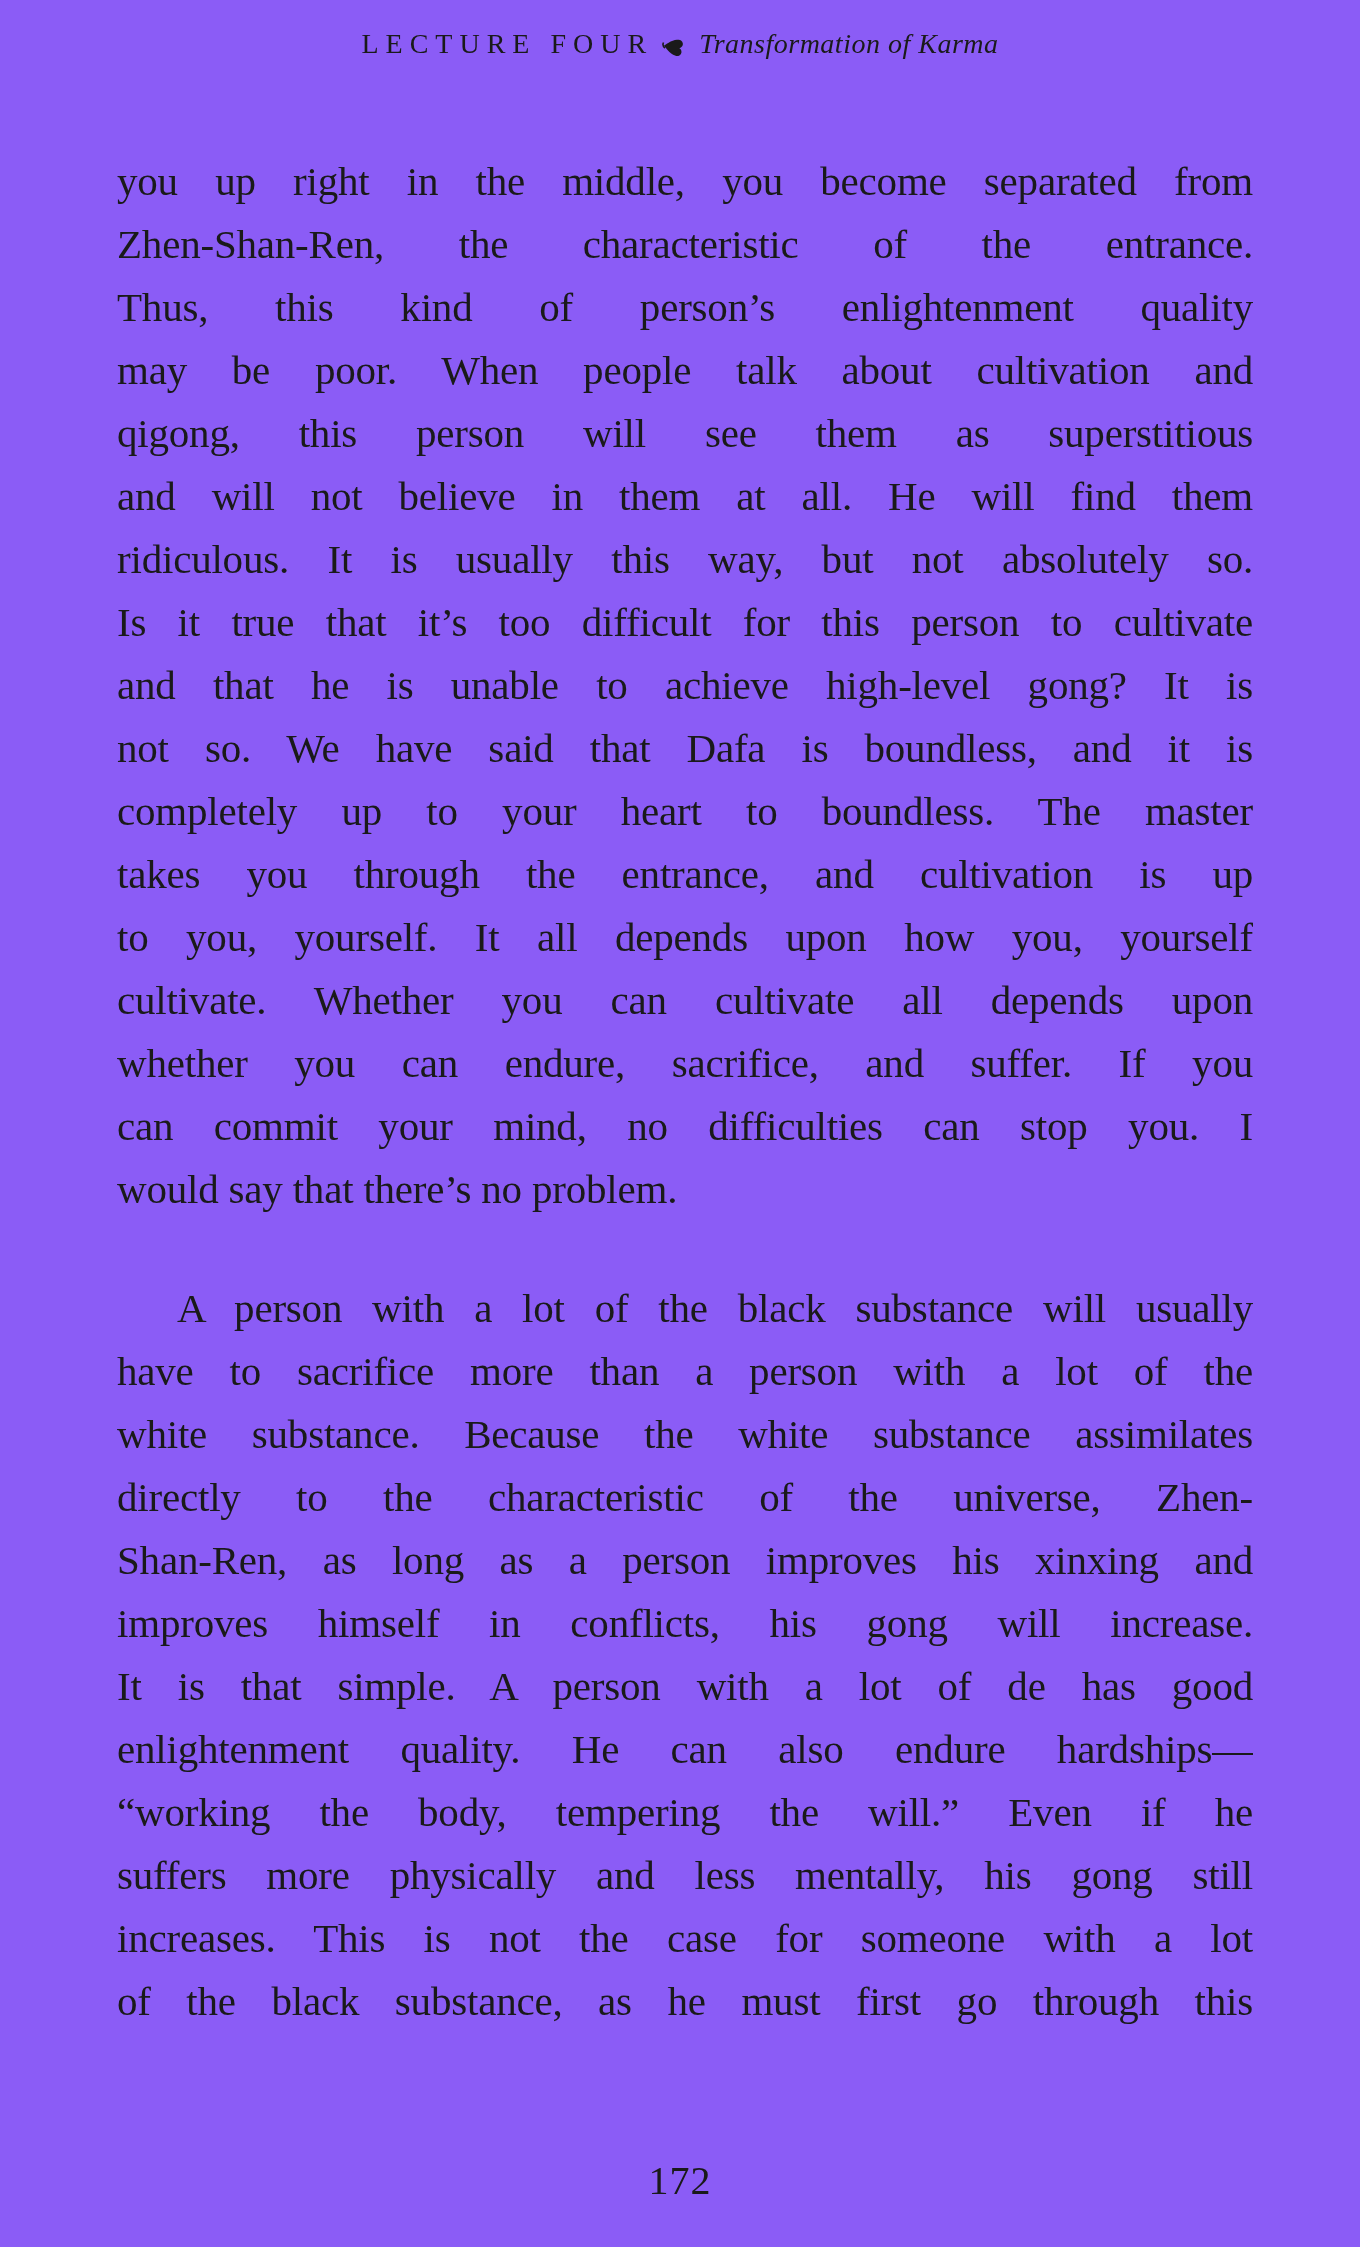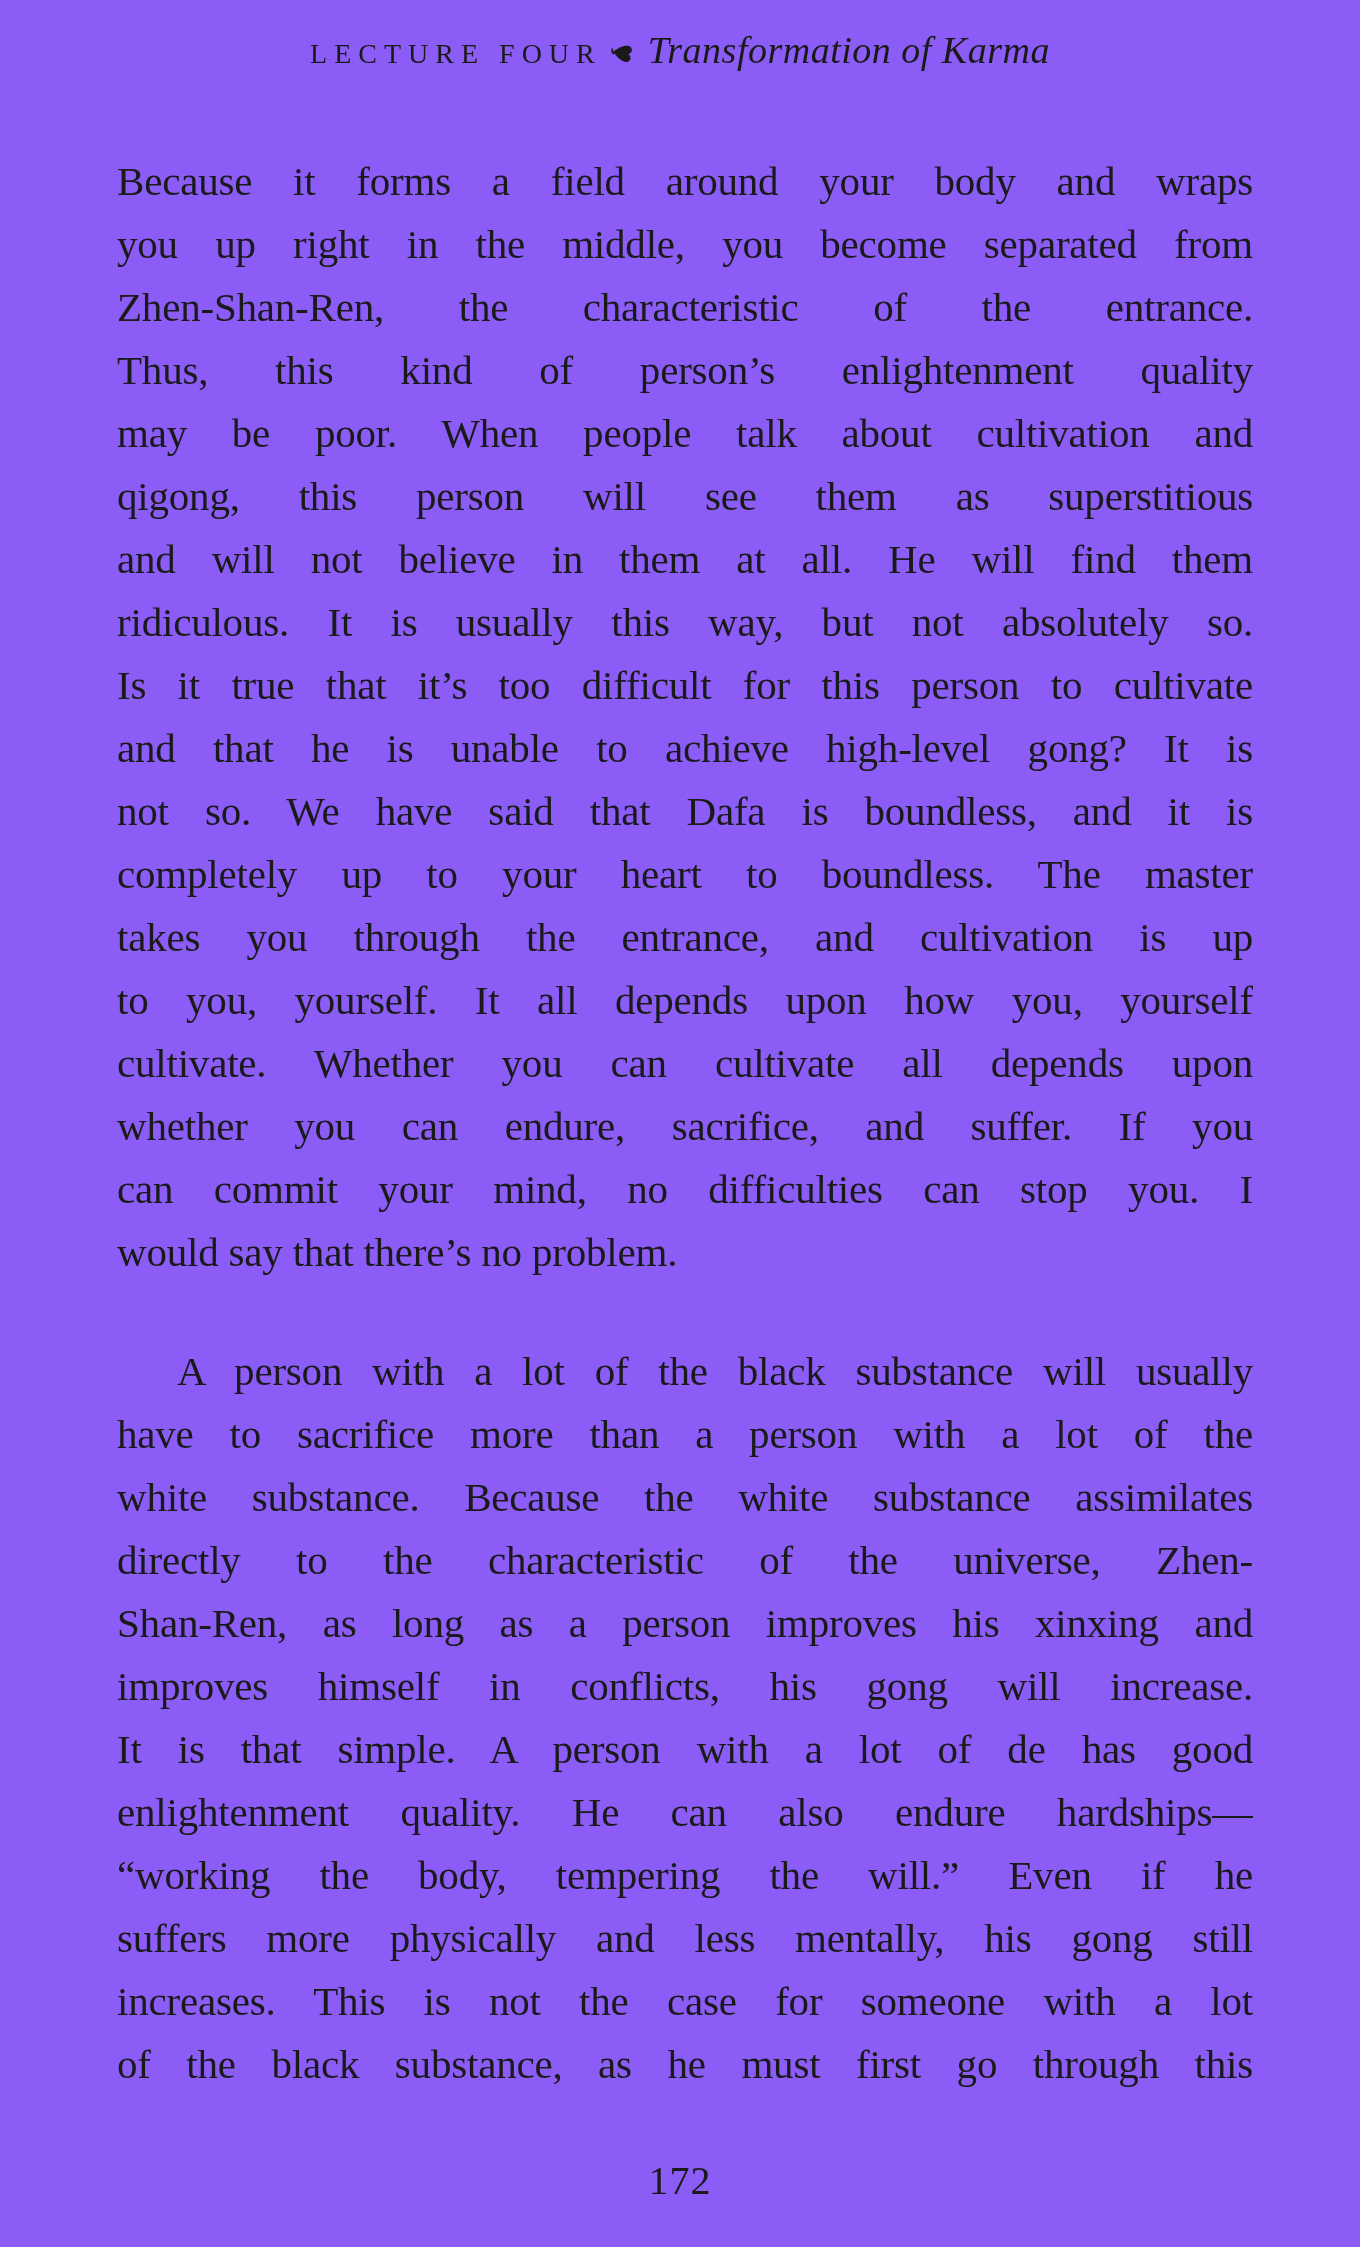--- a/index.html
+++ b/index.html
@@ -34,21 +34,21 @@
     color: #1a1a1a;
   }
   .ornament {
     margin: 0 14px 0 8px;
     align-self: center;
     transform: translateY(3px);
   }
   .ornament svg { display: block; }
   .chapter-title {
     font-style: italic;
-    font-size: 38px;
+    font-size: 28px;
     letter-spacing: 0.5px;
     color: #1a1a1a;
   }
 
   
   .body-text {
     position: absolute;
     top: 150px;
     left: 117px;
     width: 1136px;
@@ -95,21 +95,20 @@
       <svg width="24" height="24" viewBox="0 0 24 24" aria-hidden="true">
         <path d="M12 21C12 21 4 13.5 4 8.5 A4.2 4.2 0 0 1 12 5.5 A4.2 4.2 0 0 1 20 8.5 C20 13.5 12 21 12 21 Z" fill="#1a1a1a" transform="rotate(100 12 12)"></path>
         <path d="M4 13 C 2 11.5 1.5 9.5 2.5 7.5" stroke="#1a1a1a" stroke-width="1.6" fill="none"></path>
       </svg>
     </span>
     <span class="chapter-title">Transformation of Karma</span>
   </header>
 
   <main class="body-text">
     <div class="paragraph para-0">
-        <div class="line">Because it forms a field around your body and wraps</div>
         <div class="line">you up right in the middle, you become separated from</div>
         <div class="line">Zhen-Shan-Ren, the characteristic of the entrance.</div>
         <div class="line">Thus, this kind of person’s enlightenment quality</div>
         <div class="line">may be poor. When people talk about cultivation and</div>
         <div class="line">qigong, this person will see them as superstitious</div>
         <div class="line">and will not believe in them at all. He will find them</div>
         <div class="line">ridiculous. It is usually this way, but not absolutely so.</div>
         <div class="line">Is it true that it’s too difficult for this person to cultivate</div>
         <div class="line">and that he is unable to achieve high-level gong? It is</div>
         <div class="line">not so. We have said that Dafa is boundless, and it is</div>

